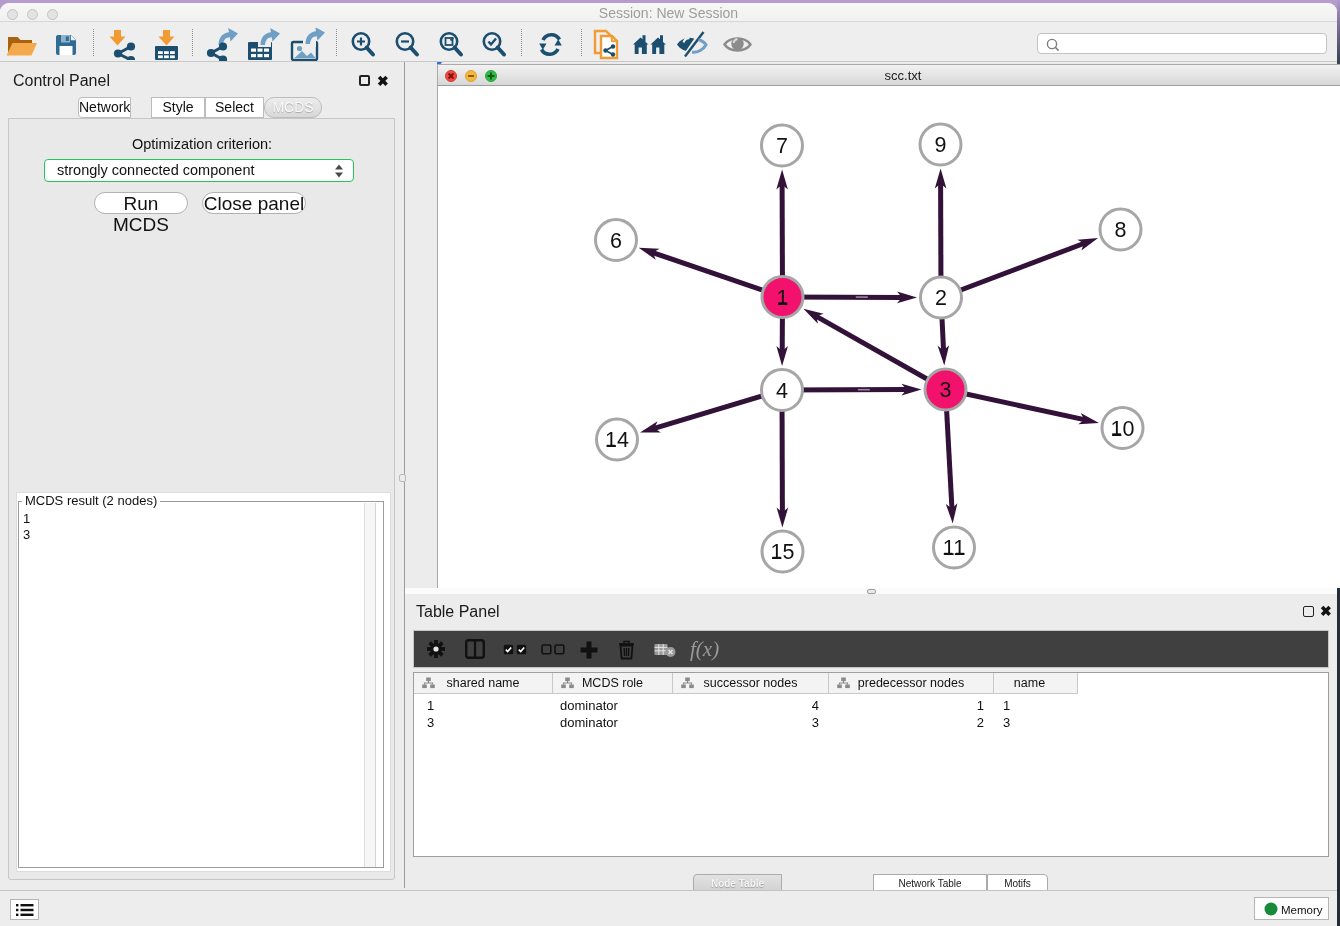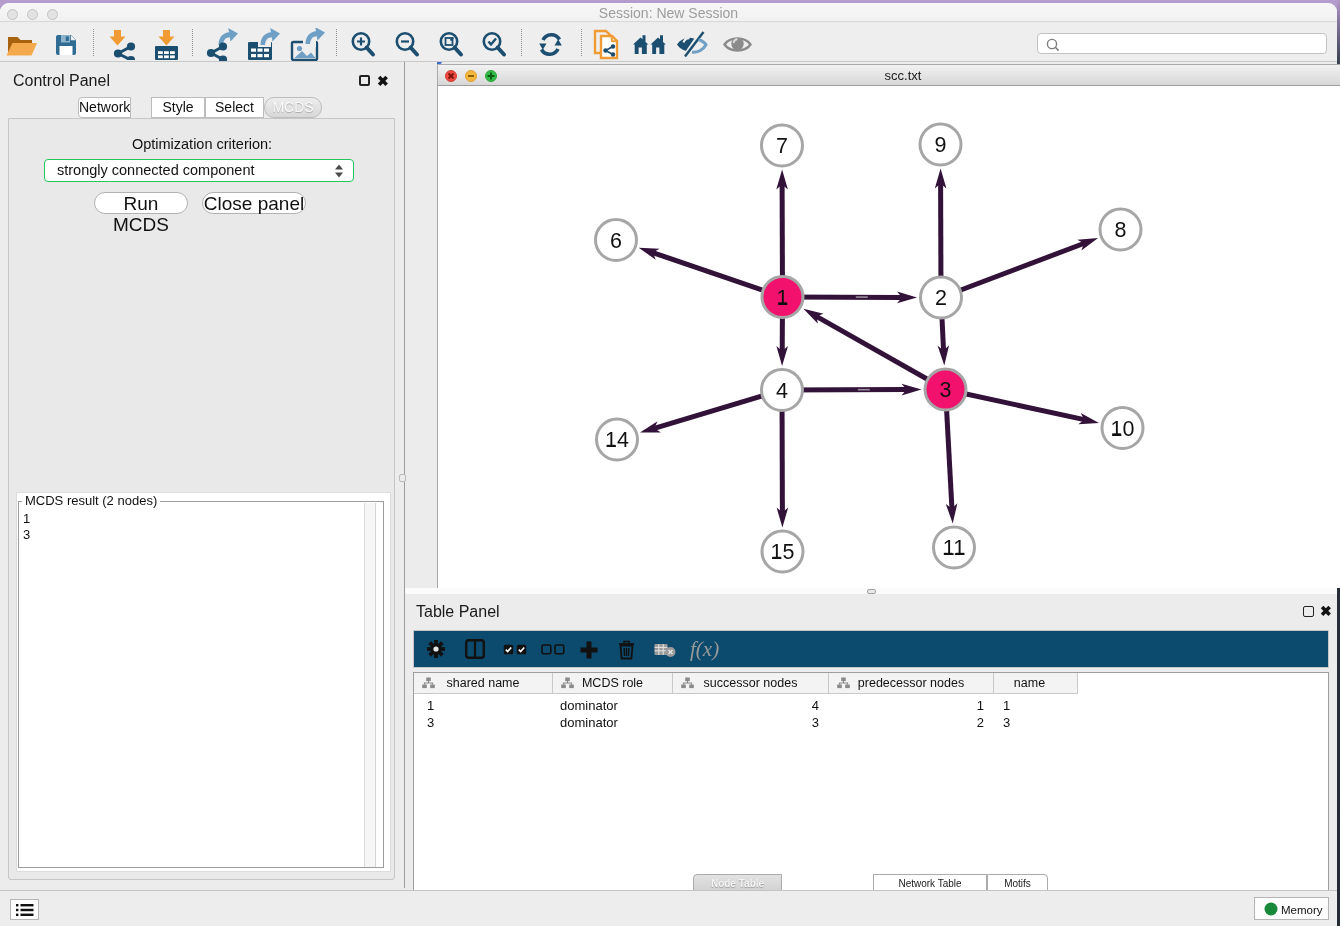--- a/index.html
+++ b/index.html
@@ -43,22 +43,22 @@
 
 #netwin { position:absolute; left:405px; top:0; width:932px; height:527px;margin-left:32px; }
 #nettitle { position:absolute; left:0; top:2px; width:100%; height:22px; background:linear-gradient(#f2f2f2,#d7d7d7); border:1px solid #a9a9a9; border-bottom:1px solid #9d9d9d; }
 #nettitle .t { position:absolute; width:100%; text-align:center; top:3px; font-size:13px; color:#1a1a1a; }
 .mbtn { position:absolute; top:5px; width:12px; height:12px; border-radius:50%; }
 #netcanvas { position:absolute; left:0; top:24px; width:932px; height:502px; background:#fff; border-left:1px solid #a9a9a9; }
 #netdivider { position:absolute; left:405px; top:526px; width:932px; height:6px; background:#fbfbfb; }
 #netknob { position:absolute; left:462px; top:1px; width:9px; height:5px; background:#e8e8e8; border:1px solid #9f9f9f; border-radius:2px; }
 
 #tablepanel { position:absolute; left:405px; top:532px; width:932px; height:297px; background:#ececec; }
-#tptoolbar { position:absolute; left:8px; top:36px; width:916px; height:38px; background:#0c4a6e; border:1px solid #c6c6c6; }
-#tpbox { position:absolute; left:8px; top:78px; width:916px; height:219px; background:#fff; border:1px solid #9e9e9e; }
+#tptoolbar { position:absolute; left:8px; top:36px; width:916px; height:38px; background:#404040; border:1px solid #c6c6c6; }
+#tpbox { position:absolute; left:8px; top:78px; width:916px; height:185px; background:#fff; border:1px solid #9e9e9e; }
 .th { position:absolute; top:0; height:21px; background:#f3f3f3; border-right:1px solid #c9c9c9; border-bottom:1px solid #c9c9c9; font-size:12.5px; color:#111; text-align:center; line-height:20px; }
 .td { position:absolute; font-size:13px; color:#111; height:17px; line-height:17px; }
 
 .btab { position:absolute; top:280px; height:21px; background:#fff; border:1px solid #ababab; font-size:10px; color:#1a1a1a; text-align:center; line-height:17px; }
 .btabsel { background:linear-gradient(#e2e2e2,#cfcfcf); color:#f5f5f5; text-shadow:0 1px 1px #9a9a9a; font-weight:bold; }
 
 #listbtn { position:absolute; left:10px; top:8px; width:29px; height:21px; background:#fdfdfd; border:1px solid #b5b5b5; }
 #membtn { position:absolute; right:8px; top:6px; width:75px; height:23px; background:#fdfdfd; border:1px solid #b5b5b5; font-size:11.5px; color:#111; }
 svg text { font-family:"Liberation Sans", sans-serif; }
 </style>

